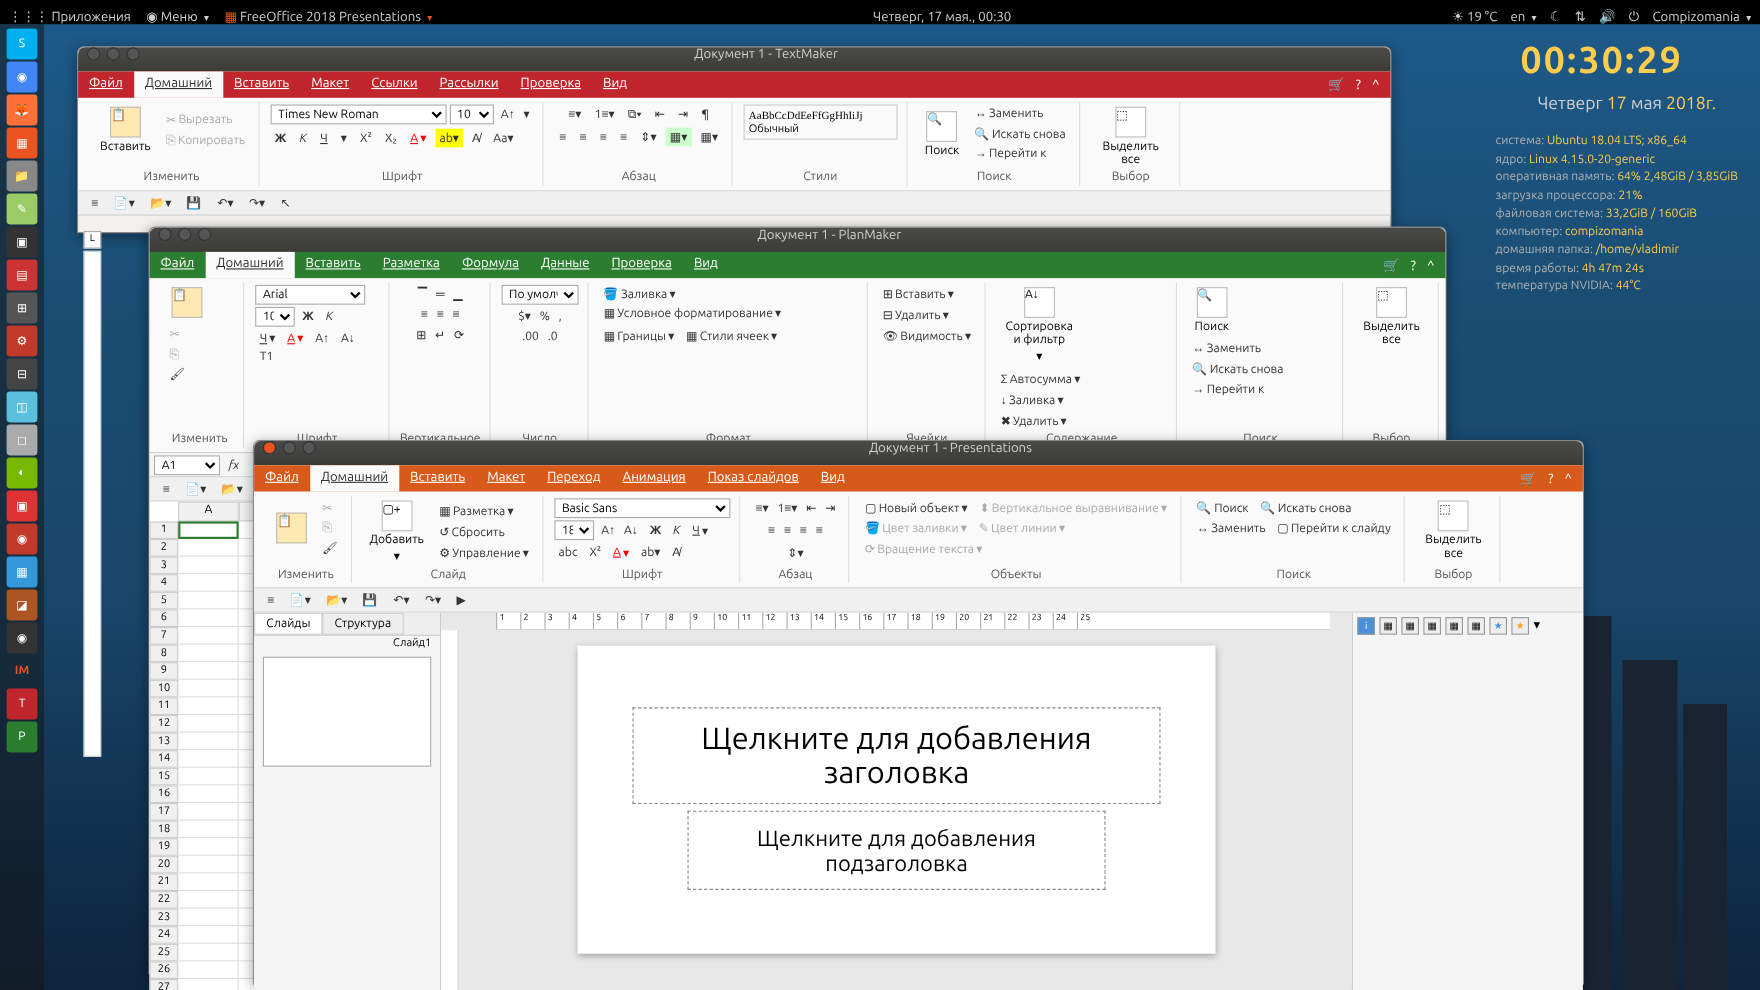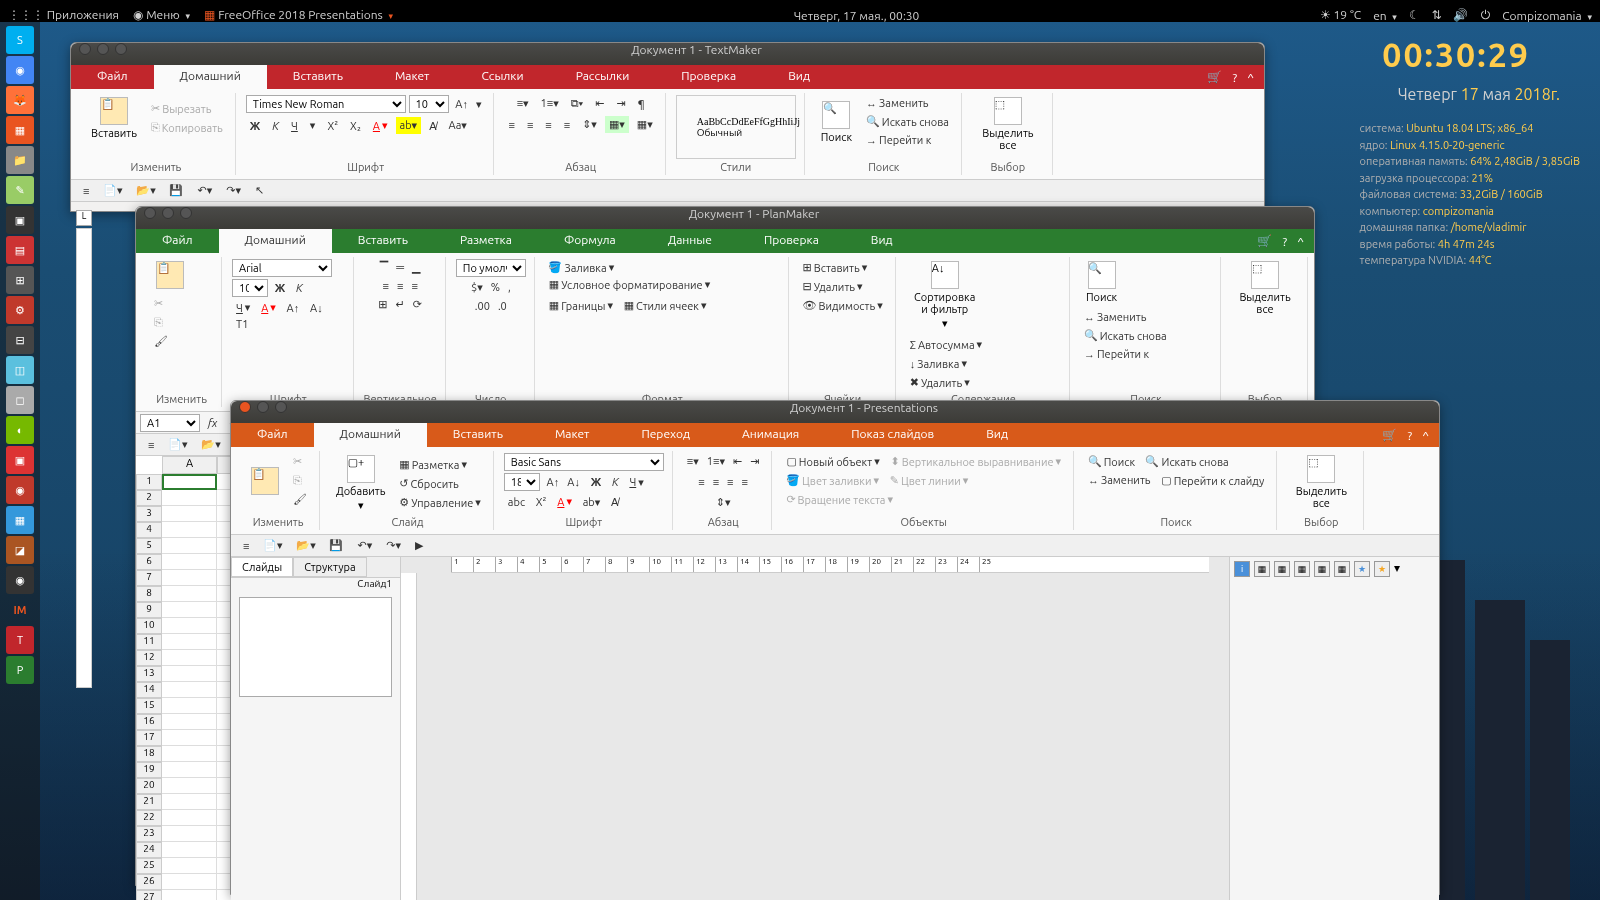--- a/index.html
+++ b/index.html
@@ -30,21 +30,21 @@
 .win-btns { display: flex; gap: 6px; margin-right: 10px; }
 .win-btn { width: 12px; height: 12px; border-radius: 50%; background: #555; border: 1px solid #333; }
 .win-btn.close { background: #e95420; }
 .titlebar .title { flex: 1; text-align: center; }
 
 
 .ribbon-tabs { height: 24px; display: flex; align-items: stretch; color: white; font-size: 12px; }
 .ribbon-tabs.tm { background: #c1262c; }
 .ribbon-tabs.pm { background: #2b7d2f; }
 .ribbon-tabs.pr { background: #d85a1a; }
-.rtab { padding: 4px 26px; cursor: default; }
+.rtab { padding: 4px 10px; cursor: default; text-decoration: underline; }
 .rtab.active { background: #fafafa; color: #333; }
 .ribbon-right { margin-left: auto; display: flex; align-items: center; gap: 10px; padding-right: 10px; }
 
 .ribbon-body { background: #fafafa; border-bottom: 1px solid #ccc; display: flex; padding: 4px 6px; gap: 2px; }
 .rgroup { border-right: 1px solid #ddd; padding: 2px 8px; display: flex; flex-direction: column; justify-content: space-between; min-height: 72px; }
 .rgroup-label { text-align: center; font-size: 11px; color: #555; margin-top: 2px; }
 .rgroup-content { display: flex; gap: 4px; align-items: center; flex-wrap: wrap; }
 .btn { padding: 2px 4px; font-size: 11px; color: #333; display: inline-flex; align-items: center; gap: 2px; }
 .btn.disabled { color: #aaa; }
 .icon { width: 16px; height: 16px; display: inline-block; border: 1px solid #999; background: #eee; font-size: 9px; text-align: center; line-height: 14px; }
@@ -241,21 +241,21 @@
         <span class="btn">≡</span>
         <span class="btn">⇕▾</span>
         <span class="btn" style="background:#cfc">▦▾</span>
         <span class="btn">▦▾</span>
       </div>
         </div>
       <div class="rgroup-label">Абзац</div>
     </div>
     <div class="rgroup">
         <div class="rgroup-content">
-      <div style="border:1px solid #ccc;padding:20px;width:120px;font-size:10px">
+      <div style="border:1px solid #ccc;padding:4px;width:140px;font-size:10px">
         <div style="font-family:serif">AaBbCcDdEeFfGgHhIiJj</div>
         <div>Обычный</div>
       </div>
         </div>
       <div class="rgroup-label">Стили</div>
     </div>
     <div class="rgroup">
         <div class="rgroup-content">
       <div class="big-btn">
             <div class="big-icon">🔍</div>
@@ -1090,20 +1090,24 @@
           <span style="width: 22px; border-left: 1px solid rgb(170, 170, 170); padding-left: 2px;">18</span>
           <span style="width: 22px; border-left: 1px solid rgb(170, 170, 170); padding-left: 2px;">19</span>
           <span style="width: 22px; border-left: 1px solid rgb(170, 170, 170); padding-left: 2px;">20</span>
           <span style="width: 22px; border-left: 1px solid rgb(170, 170, 170); padding-left: 2px;">21</span>
           <span style="width: 22px; border-left: 1px solid rgb(170, 170, 170); padding-left: 2px;">22</span>
           <span style="width: 22px; border-left: 1px solid rgb(170, 170, 170); padding-left: 2px;">23</span>
           <span style="width: 22px; border-left: 1px solid rgb(170, 170, 170); padding-left: 2px;">24</span>
           <span style="width: 22px; border-left: 1px solid rgb(170, 170, 170); padding-left: 2px;">25</span>
         </div>
       <div class="v-ruler"></div>
+      <div class="slide-canvas">
+        <div class="placeholder title">Щелкните для добавления заголовка</div>
+        <div class="placeholder sub">Щелкните для добавления подзаголовка</div>
+      </div>
     </div>
     <div class="side-props">
       <div class="prop-icons">
         <span class="icon" style="background:#4a90d9;color:white">i</span>
         <span class="icon">▦</span>
         <span class="icon">▦</span>
         <span class="icon">▦</span>
         <span class="icon">▦</span>
         <span class="icon">▦</span>
         <span class="icon" style="color:#4a90d9">★</span>

